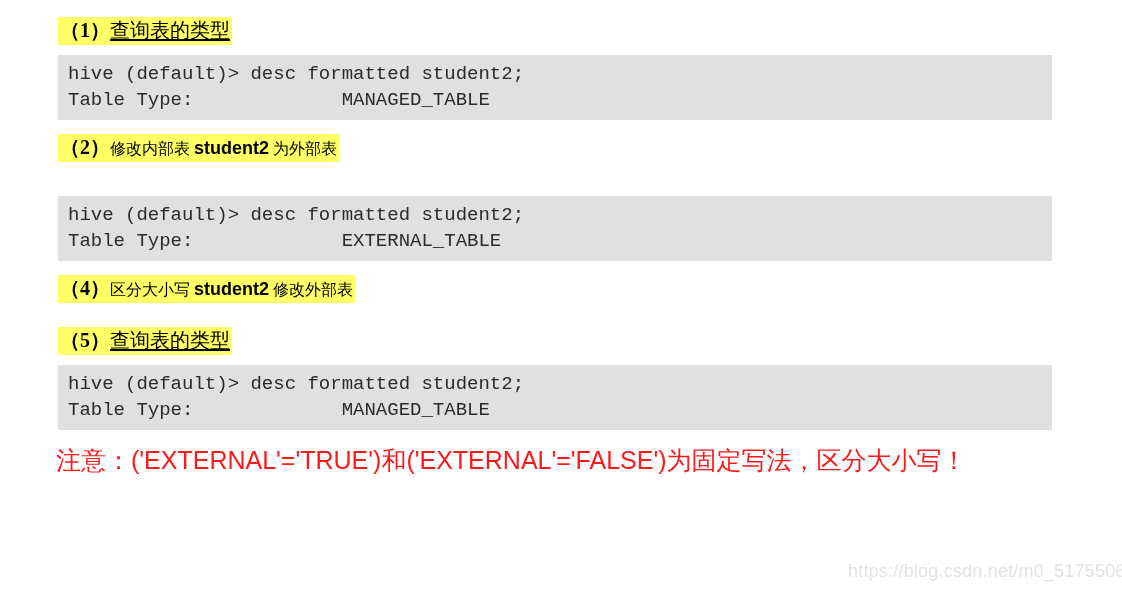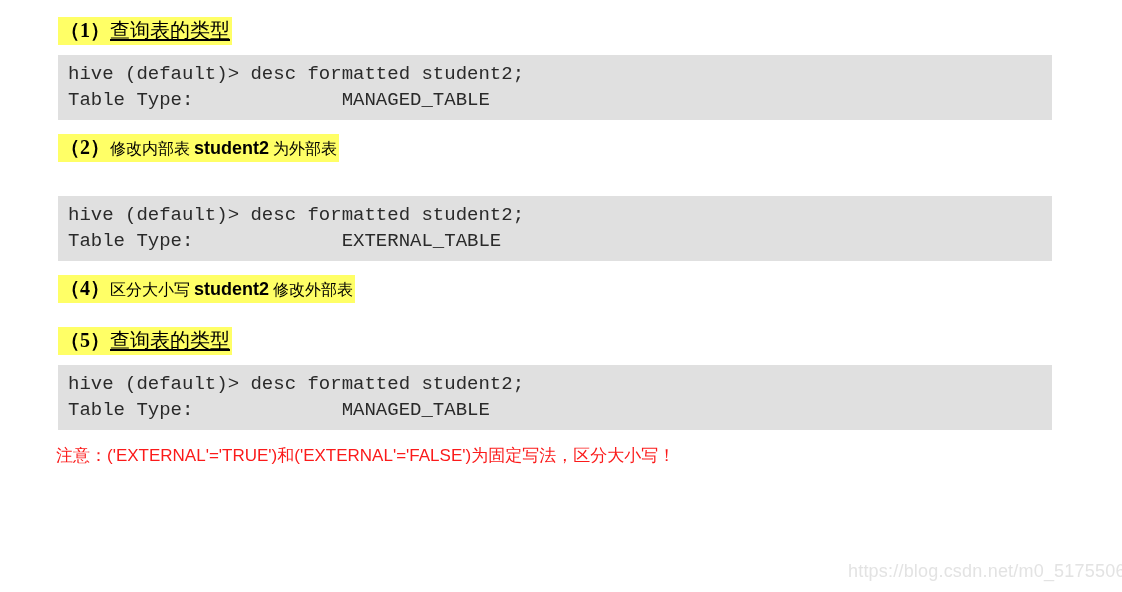--- a/index.html
+++ b/index.html
@@ -78,21 +78,21 @@
     white-space: pre;
     display: block;
   }
 
   
   .notice {
     margin: 0;
     padding: 0 0 0 56px;
     color: #fb1a1a;
     font-family: "Liberation Sans", sans-serif;
-    font-size: 17px;
+    font-size: 25px;
     line-height: 1.1;
     white-space: nowrap;
   }
   .notice .cn { font-family: "Liberation Serif", serif; }
 
   
   .watermark {
     position: absolute;
     left: 848px;
     top: 561px;

